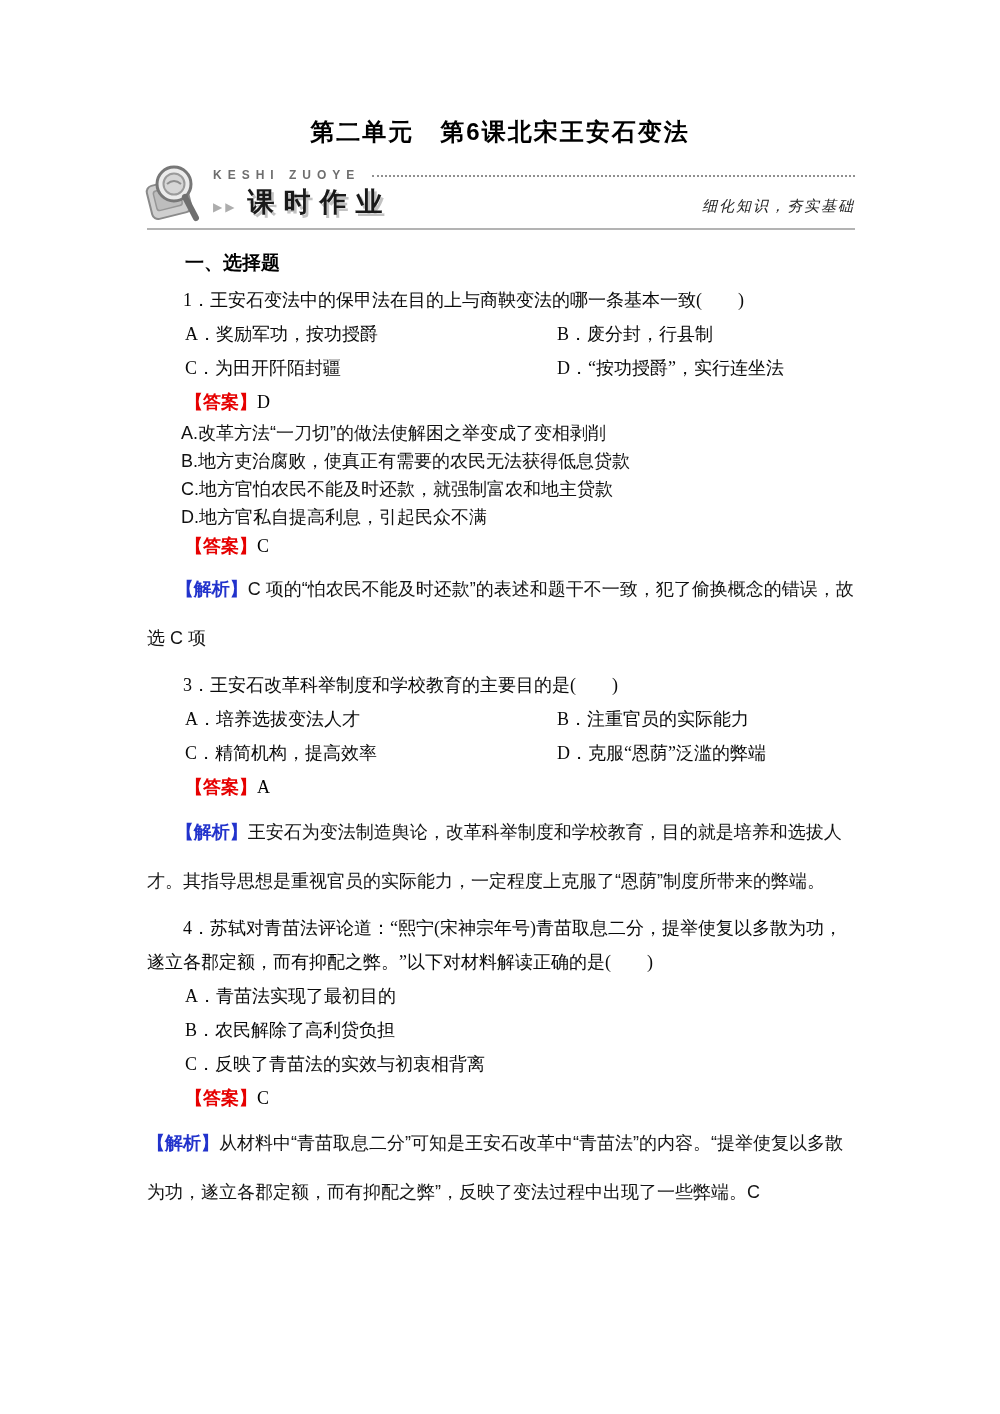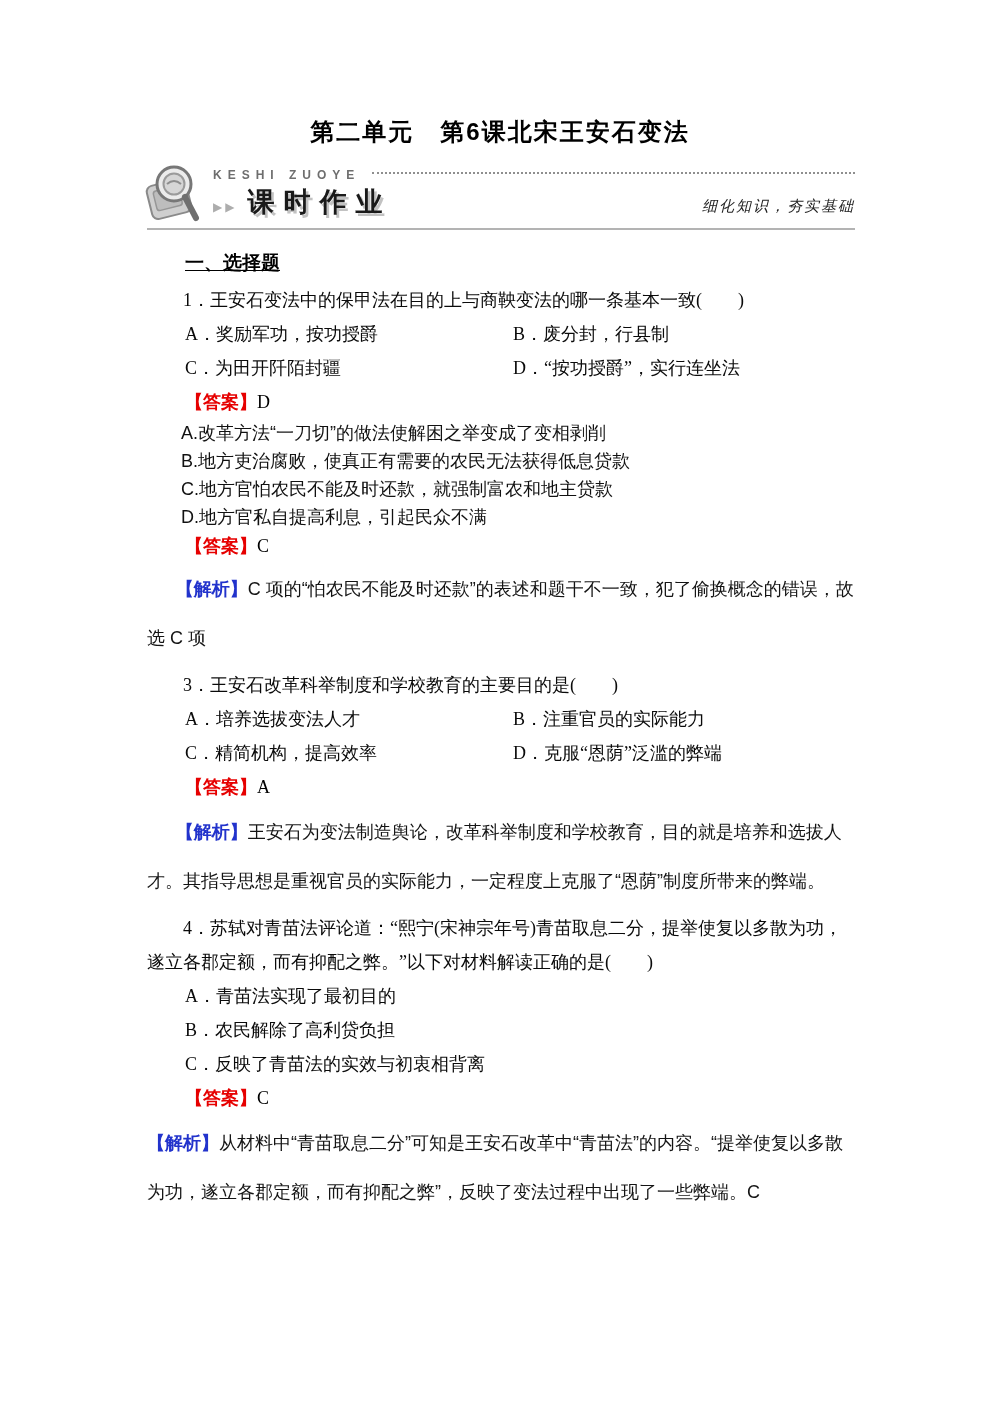--- a/index.html
+++ b/index.html
@@ -29,21 +29,21 @@
 
   
   .banner {
     position: relative;
     margin-top: 16px;
     height: 66px;
     border-bottom: 2px solid #b3b3b3;
   }
   .banner-icon { position: absolute; left: -4px; top: -2px; width: 62px; height: 64px; }
   .banner-main { margin-left: 66px; padding-top: 4px; }
-  .banner-top { display: flex; align-items: center; }
+  .banner-top { display: flex; align-items: flex-end; }
   .eyebrow {
     font-family: "Liberation Sans", sans-serif;
     font-size: 12px; font-weight: bold;
     letter-spacing: 6px; color: #6e6e6e;
     white-space: nowrap;
   }
   .dots { flex: 1; border-bottom: 2px dotted #8f8f8f; margin: 0 0 5px 12px; }
   .banner-bottom { display: flex; align-items: baseline; margin-top: 2px; }
   .arrows { color: #adadad; font-size: 12px; letter-spacing: 3px; margin-right: 10px; font-family: "DejaVu Sans", sans-serif; }
   .banner-name {
@@ -63,29 +63,28 @@
 
   
   .sec-heading {
     margin-top: 18px;
     padding-left: 38px;
     font-family: "Liberation Sans", sans-serif;
     font-weight: bold;
     font-size: 19px;
     line-height: 30px;
     color: #000;
-    text-decoration: underline;
   }
   .serif-block { font-family: Liberation Serif, serif; font-size: 18px; line-height: 34px; color: #0a0a0a; }
   .sans-block  { font-family: "Liberation Sans", sans-serif; font-size: 18px; line-height: 28px; color: #111; }
 
   .stem-indent { text-indent: 2em; }
   .q-stem { margin-top: 5px; }
 
-  .opt-row { display: flex; padding-left: 38px; }
+  .opt-row { display: flex; padding-left: 38px; gap: 44px; }
   .opt-l { width: 328px; flex-shrink: 0; }
   .opt-line { padding-left: 34px; }
   .opt-line-serif { padding-left: 38px; }
 
   .answer-line { padding-left: 38px; font-family: "Liberation Serif", serif; font-size: 18px; line-height: 34px; }
   .answer-line.sans-gap { line-height: 30px; }
   .answer-label { color: var(--answer-red, #e60000); font-family: "Liberation Sans", sans-serif; font-weight: bold; }
   .answer-letter { color: #000; font-family: "Liberation Serif", serif; }
 
   .analysis {

